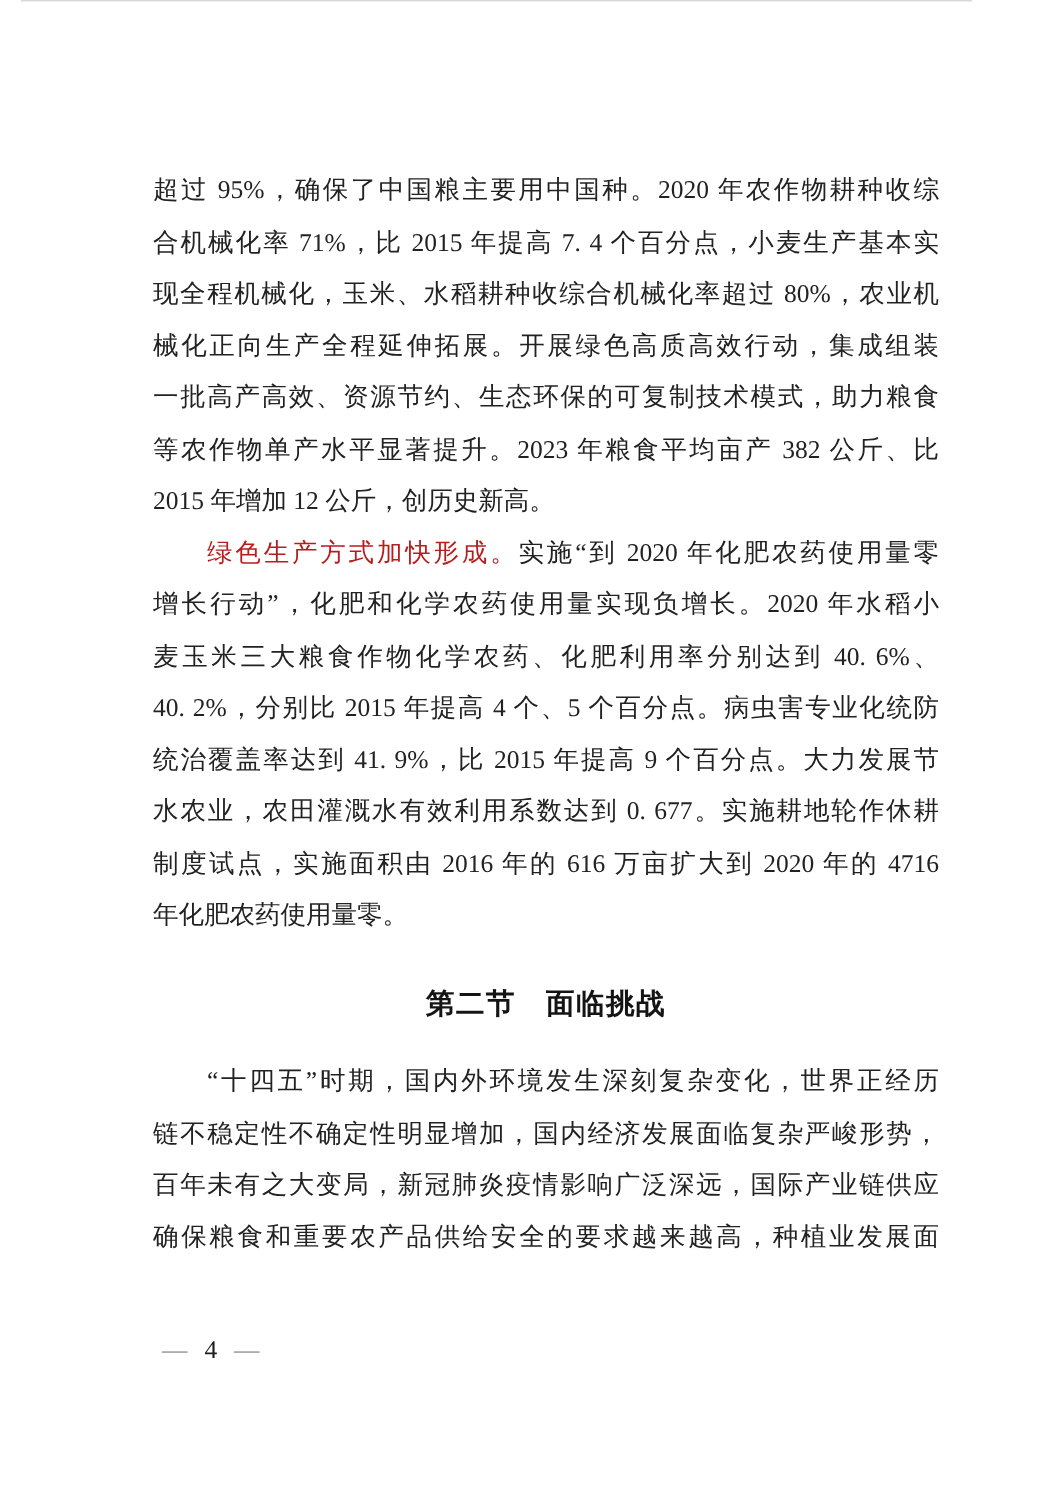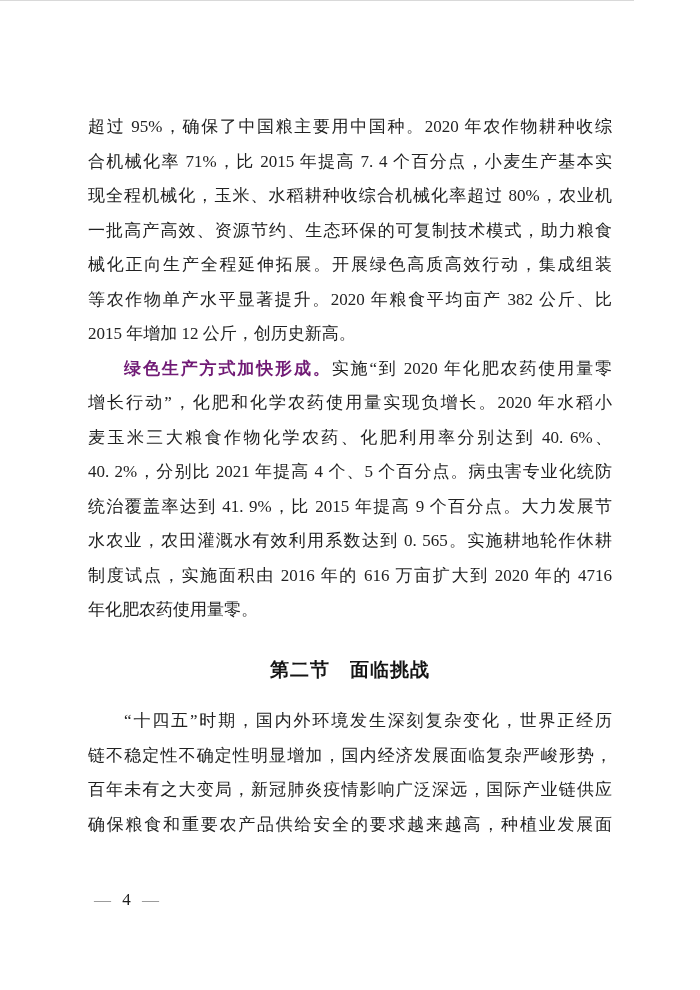--- a/index.html
+++ b/index.html
@@ -5,20 +5,21 @@
   * { margin: 0; padding: 0; box-sizing: border-box; }
   html, body { background: #ffffff; }
   .page {
     position: relative;
     width: 634px;
     height: 990px;
     background: #ffffff;
     overflow: hidden;
     font-family: "Liberation Serif", "DejaVu Serif", serif;
     color: #222222;
+    margin-left: 14px;
   }
   .top-rule {
     position: absolute;
     top: 0; left: 0;
     width: 100%;
     height: 1px;
     background: #d9d9d9;
   }
   .doc-body {
     position: absolute;
@@ -36,23 +37,23 @@
     -moz-text-align-last: justify;
   }
   .line.no-justify {
     text-align: right;
     text-align-last: left;
   }
   .line.indent {
     text-indent: 36px;
   }
   .lead-bold {
-    font-weight: bold;
+    font-weight: normal;
     font-family: "Liberation Sans", "DejaVu Sans", sans-serif;
-    color: #701a75;
+    color: #b91c1c;
   }
   .heading {
     margin-top: 25px;
     margin-bottom: 17px;
     line-height: 34.5px;
     text-align: right;
     text-align-last: center;
     font-weight: bold;
     font-size: 19px;
     letter-spacing: 1px;
@@ -79,32 +80,32 @@
 <body>
 
 <div class="page">
   <div class="top-rule"></div>
 
   <div class="doc-body">
       <div class="paragraph">
         <div class="line">超过 95%，确保了中国粮主要用中国种。2020 年农作物耕种收综</div>
         <div class="line">合机械化率 71%，比 2015 年提高 7. 4 个百分点，小麦生产基本实</div>
         <div class="line">现全程机械化，玉米、水稻耕种收综合机械化率超过 80%，农业机</div>
+        <div class="line">械化正向生产全程延伸拓展。开展绿色高质高效行动，集成组装</div>
         <div class="line">一批高产高效、资源节约、生态环保的可复制技术模式，助力粮食</div>
-        <div class="line">械化正向生产全程延伸拓展。开展绿色高质高效行动，集成组装</div>
-        <div class="line">等农作物单产水平显著提升。2020 年粮食平均亩产 382 公斤、比</div>
+        <div class="line">等农作物单产水平显著提升。2023 年粮食平均亩产 382 公斤、比</div>
         <div class="line no-justify">2015 年增加 12 公斤，创历史新高。</div>
       </div>
       <div class="paragraph">
         <div class="line indent"><span class="lead-bold">绿色生产方式加快形成。</span>实施“到 2020 年化肥农药使用量零</div>
         <div class="line">增长行动”，化肥和化学农药使用量实现负增长。2020 年水稻小</div>
         <div class="line">麦玉米三大粮食作物化学农药、化肥利用率分别达到 40. 6%、</div>
-        <div class="line">40. 2%，分别比 2021 年提高 4 个、5 个百分点。病虫害专业化统防</div>
+        <div class="line">40. 2%，分别比 2015 年提高 4 个、5 个百分点。病虫害专业化统防</div>
         <div class="line">统治覆盖率达到 41. 9%，比 2015 年提高 9 个百分点。大力发展节</div>
-        <div class="line">水农业，农田灌溉水有效利用系数达到 0. 565。实施耕地轮作休耕</div>
+        <div class="line">水农业，农田灌溉水有效利用系数达到 0. 677。实施耕地轮作休耕</div>
         <div class="line">制度试点，实施面积由 2016 年的 616 万亩扩大到 2020 年的 4716</div>
         <div class="line no-justify">年化肥农药使用量零。</div>
       </div>
       <div class="heading">第二节　面临挑战</div>
       <div class="paragraph">
         <div class="line indent">“十四五”时期，国内外环境发生深刻复杂变化，世界正经历</div>
         <div class="line">链不稳定性不确定性明显增加，国内经济发展面临复杂严峻形势，</div>
         <div class="line">百年未有之大变局，新冠肺炎疫情影响广泛深远，国际产业链供应</div>
         <div class="line">确保粮食和重要农产品供给安全的要求越来越高，种植业发展面</div>
       </div>

